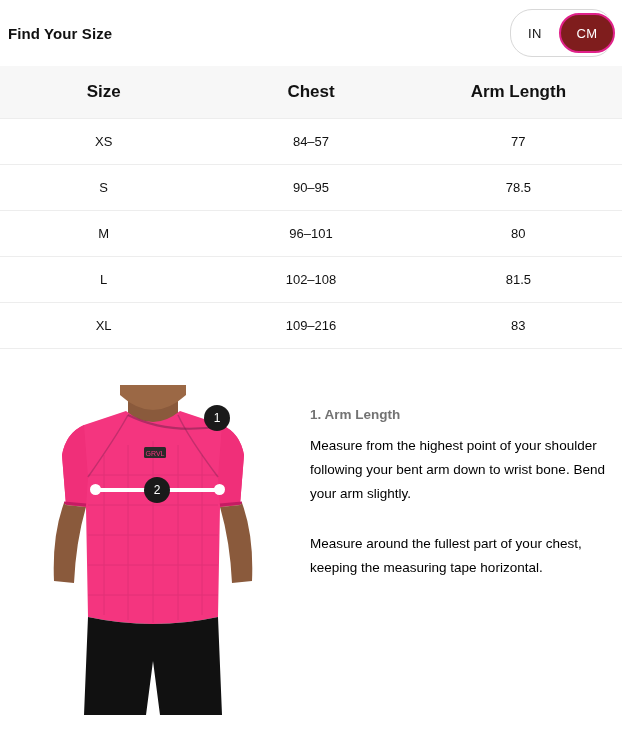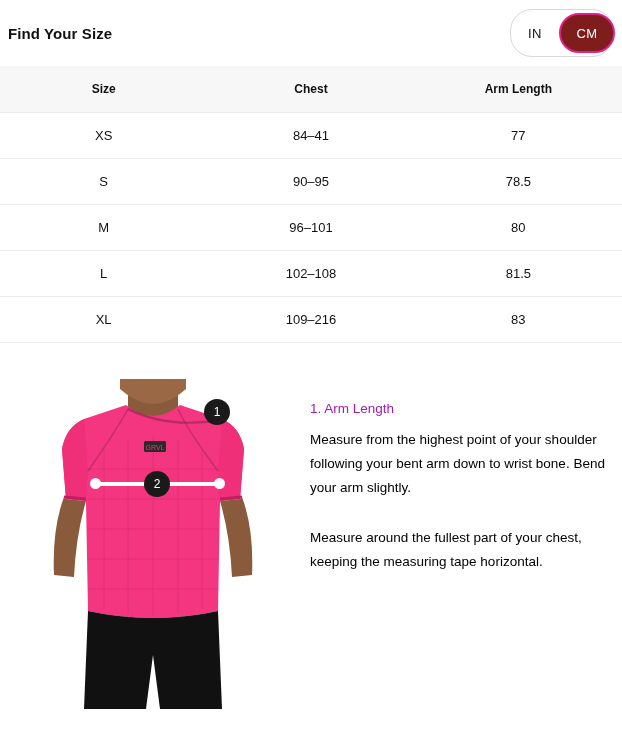--- a/index.html
+++ b/index.html
@@ -71,21 +71,21 @@
   }
 
   
   .size-table {
     width: 100%;
     border-collapse: collapse;
     table-layout: fixed;
   }
   .size-table thead th {
     background: #f7f7f7;
-    font-size: 12px;
+    font-size: 17px;
     font-weight: bold;
     color: #111111;
     padding: 16px 12px;
     text-align: center;
     border: none;
   }
   .size-table tbody td {
     font-size: 13px;
     color: #111111;
     text-align: center;
@@ -149,23 +149,23 @@
   .dot-left { left: 82px; }
   .dot-right { left: 206px; }
 
   .instructions {
     flex: 1;
     padding-left: 12px;
     padding-top: 22px;
   }
   .inst-title {
     font-size: 13.5px;
-    font-weight: normal;
+    font-weight: bold;
     margin: 0 0 12px 0;
-    color: #a21caf;
+    color: #737373;
   }
   .inst-body {
     font-size: 13.5px;
     line-height: 24px;
     margin: 0 0 26px 0;
     color: #000000;
   }
   .inst-body.last { margin-bottom: 0; }
 </style>
 </head>
@@ -185,21 +185,21 @@
     <thead>
       <tr>
         <th>Size</th>
         <th>Chest</th>
         <th>Arm Length</th>
       </tr>
     </thead>
     <tbody>
       <tr>
         <td>XS</td>
-        <td>84–41</td>
+        <td>84–57</td>
         <td>77</td>
       </tr>
       <tr>
         <td>S</td>
         <td>90–95</td>
         <td>78.5</td>
       </tr>
       <tr>
         <td>M</td>
         <td>96–101</td>

